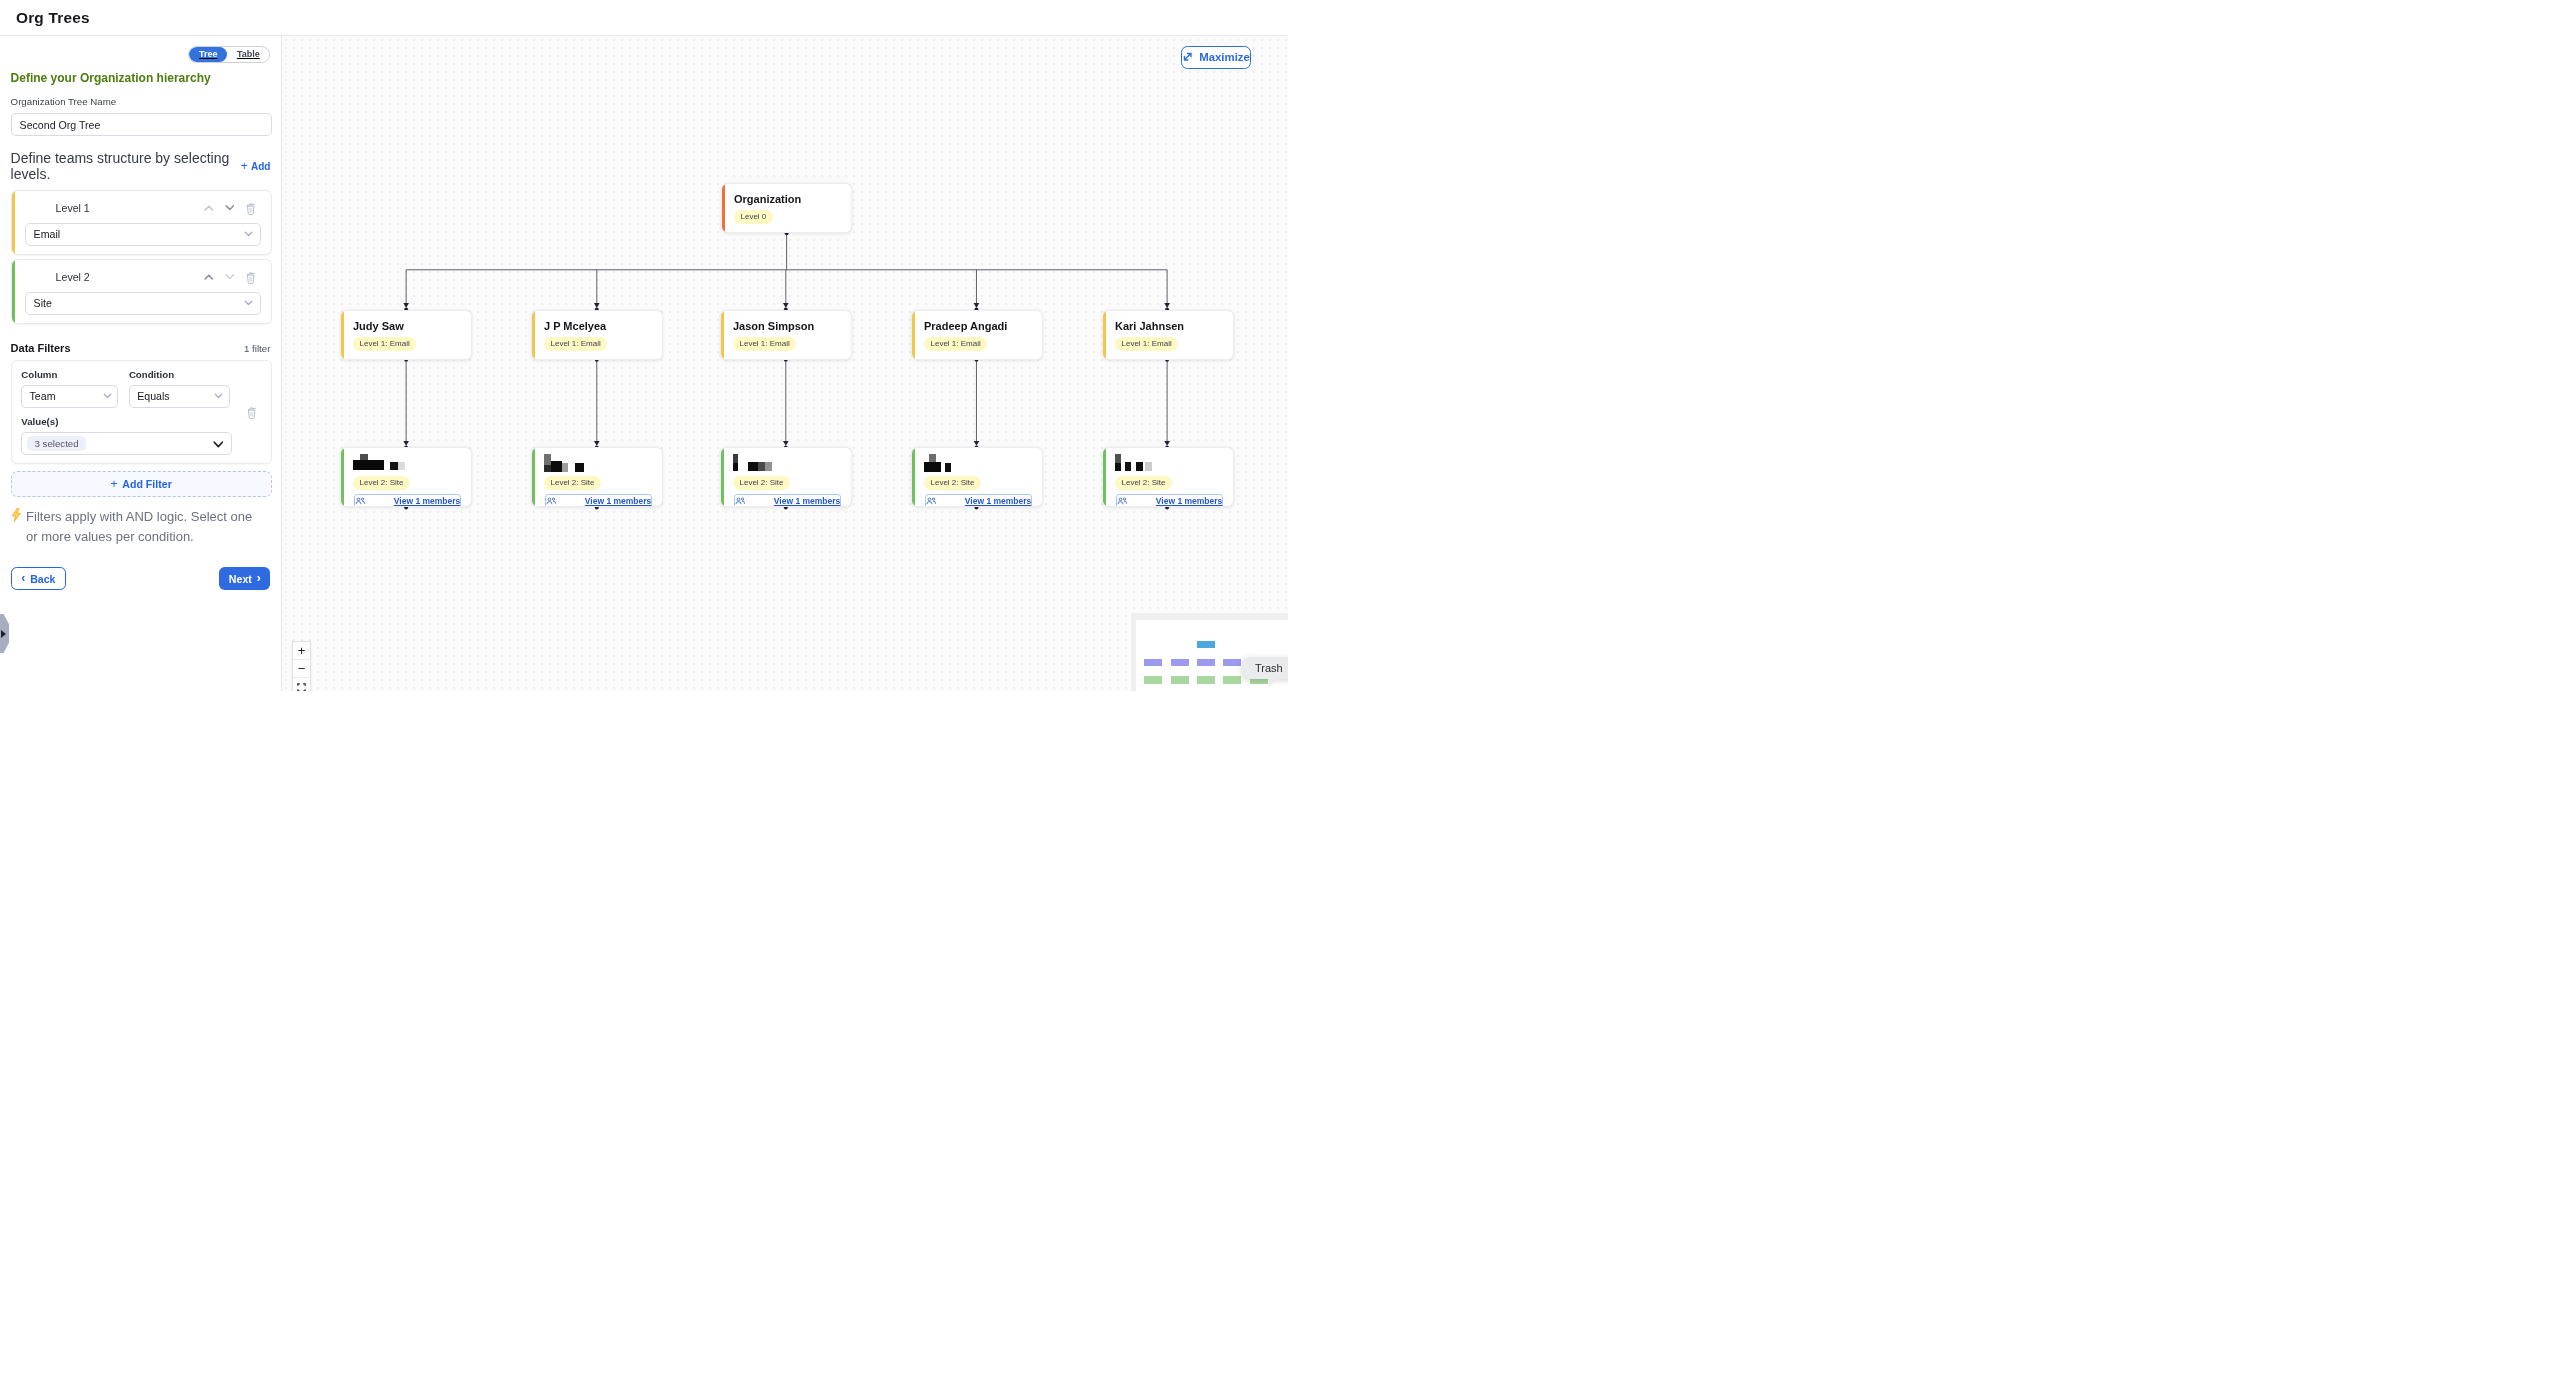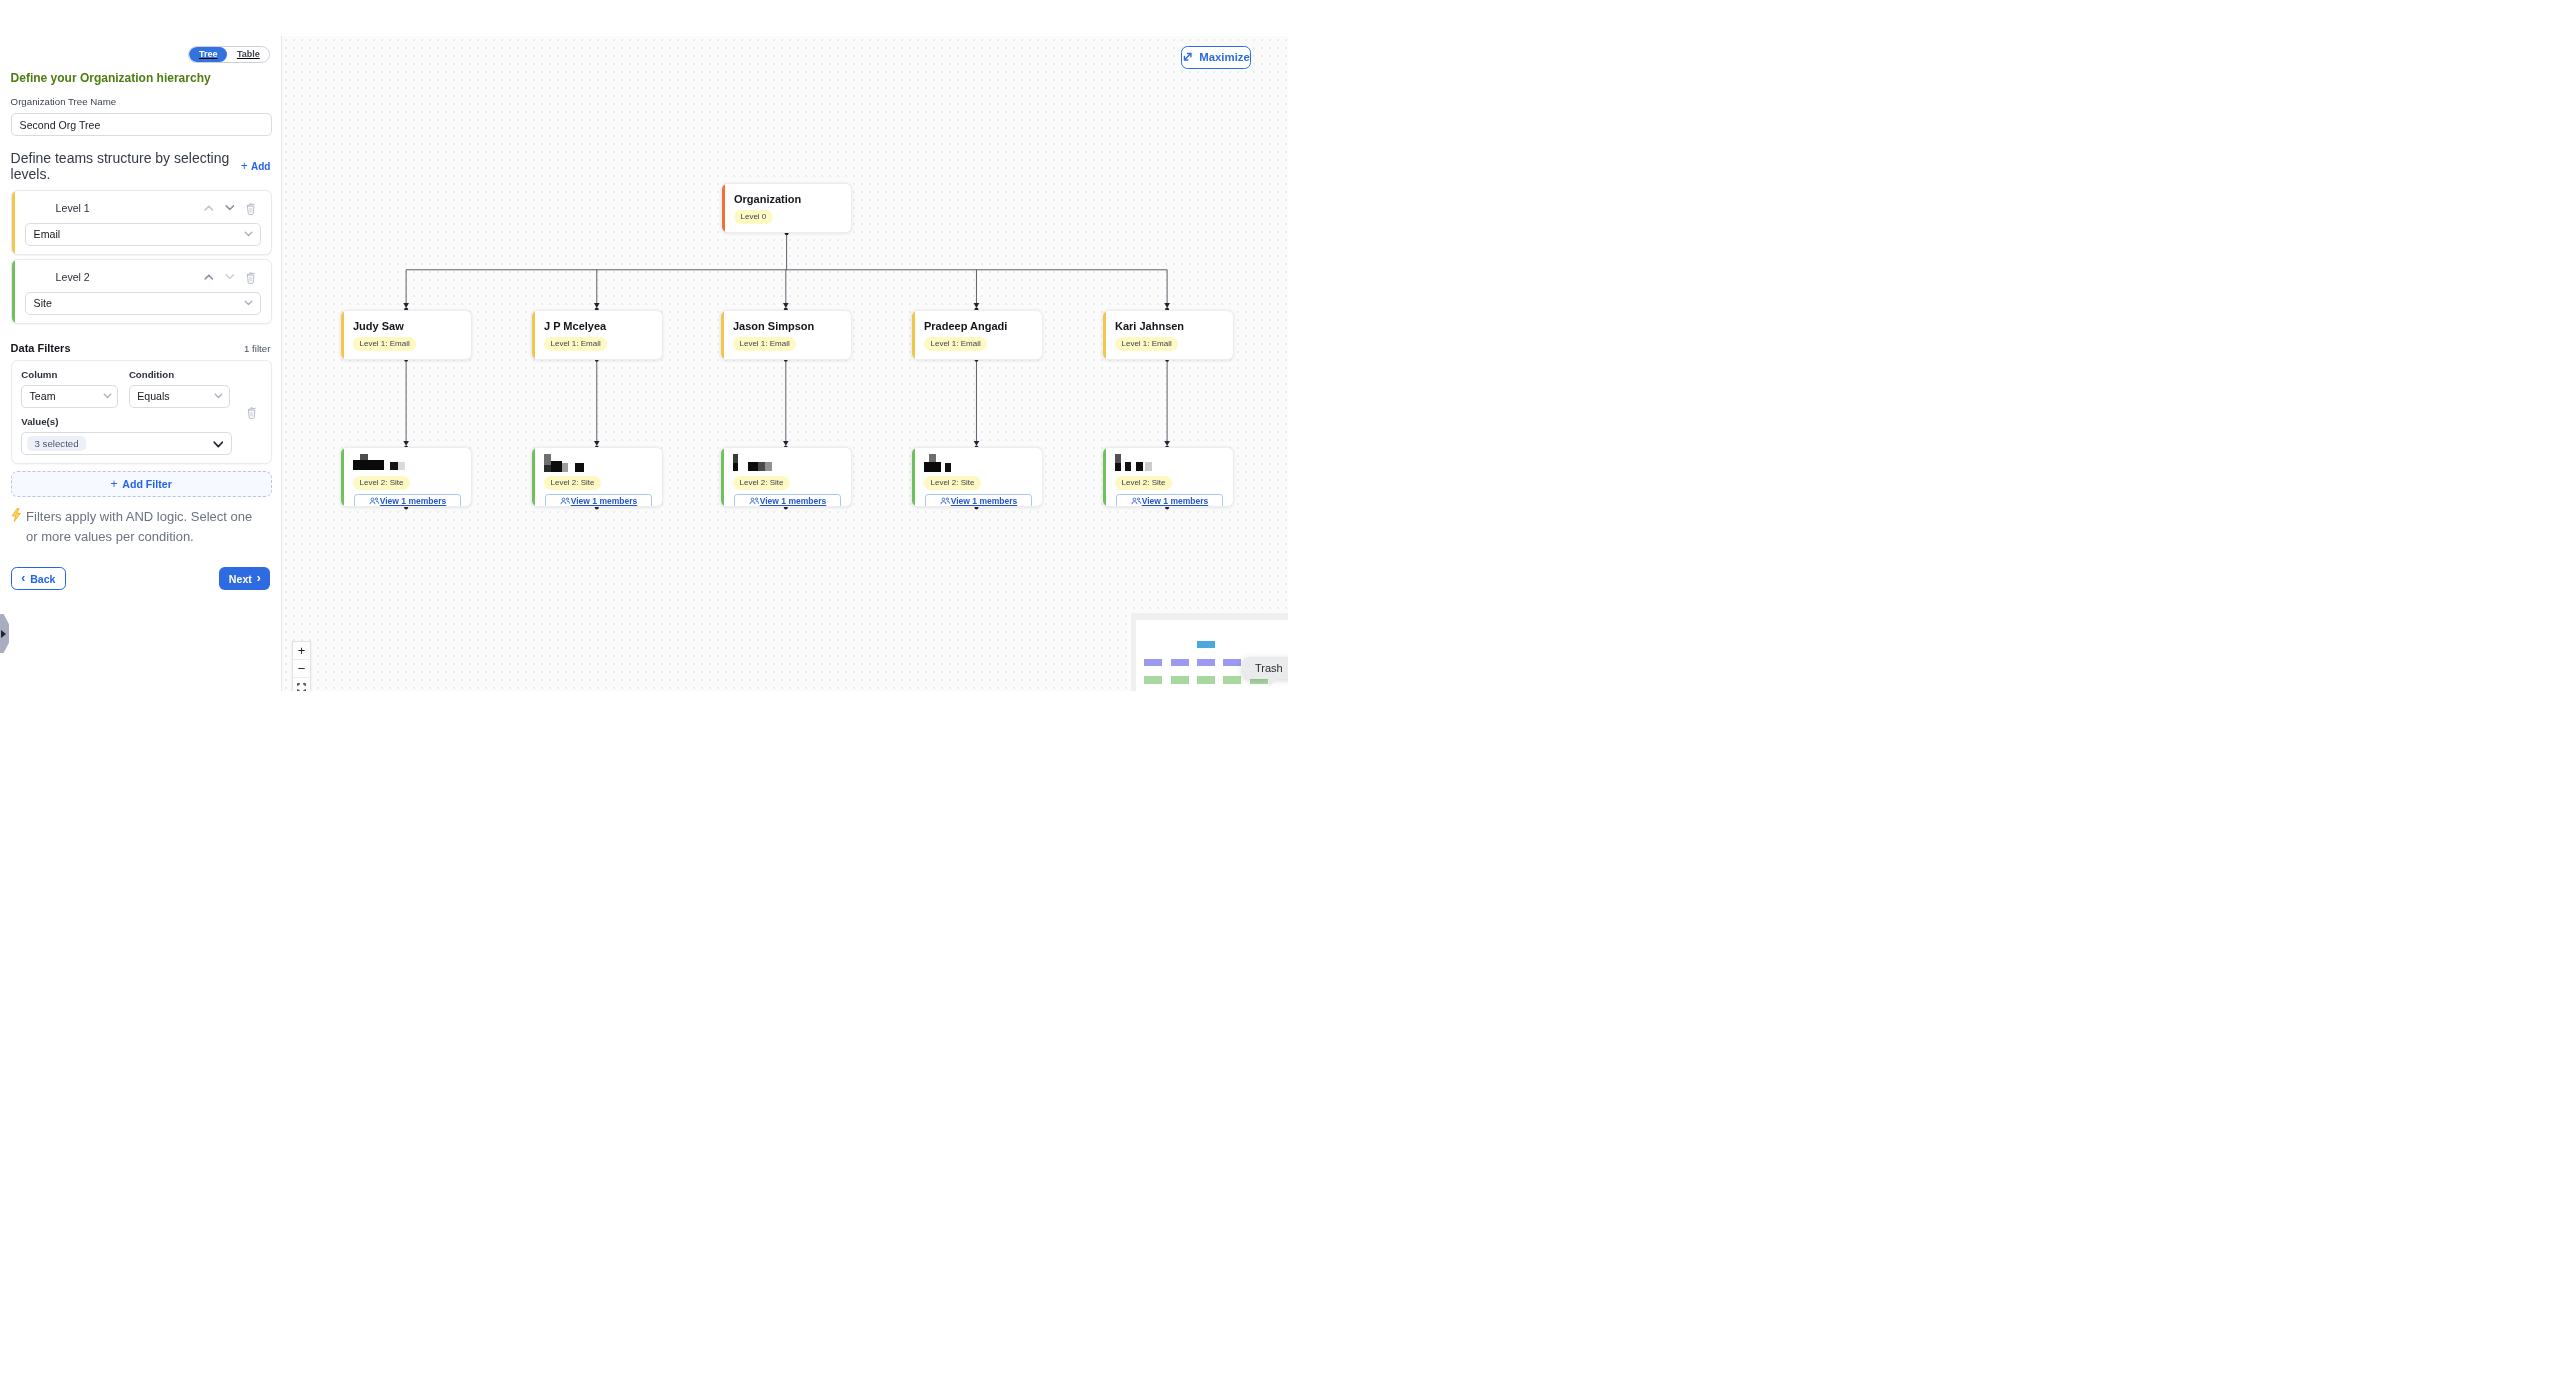--- a/index.html
+++ b/index.html
@@ -94,21 +94,21 @@
 
   .node { position:absolute; background:#fff; border:0.8px solid #ededf1; border-radius:6.5px;
     box-shadow:0 0.8px 3.2px rgba(25,25,50,.09); overflow:hidden; cursor:pointer; }
   .node .accent { position:absolute; left:0; top:0; bottom:0; width:3.2px; }
   .node-title { font-size:11px; font-weight:700; color:#14151a; margin:9px 0 0 12px; }
   .node-badge { display:inline-block; background:#fef9c3; color:#3d3f4e; font-size:8px;
     border-radius:7.3px; padding:2.4px 6.5px; margin:4.9px 0 0 12px; }
   .node.l2 .node-badge { margin-top:1.6px; }
   .redact { position:relative; height:19.5px; margin:5.7px 0 0 12px; }
   .redact span { position:absolute; }
-  .view-btn { display:flex; align-items:center; justify-content:center; margin:4px 9.7px 0 13px;
+  .view-btn { display:flex; align-items:center; justify-content:space-between; margin:4px 9.7px 0 13px;
     height:15.4px; border:0.8px solid #a9c6f2; border-radius:3.2px; background:#fff; cursor:pointer; }
   .view-btn .vb-text { font-size:8.5px; font-weight:700; color:#2457c8; text-decoration:underline; }
 
   .zoom-ctrl { position:absolute; left:9.7px; top:605px; width:19.5px; background:#fdfdfd;
     border:0.8px solid #e3e3e7; box-shadow:0 0.8px 2.4px rgba(0,0,0,.08); z-index:3; }
   .zoom-btn { width:100%; height:18px; display:flex; align-items:center; justify-content:center;
     font-size:13px; color:#1b1c22; cursor:pointer; border-bottom:0.8px solid #ececef; background:#fdfdfd; }
   .zoom-btn:last-child { border-bottom:none; }
 
   .minimap { position:absolute; left:849px; top:577px; width:170px; height:130px; background:#efefef; z-index:2; cursor:pointer; }
@@ -121,20 +121,23 @@
   .trash-tip .tail { position:absolute; left:21px; bottom:-6.5px; width:11.4px; height:11.4px; background:#e9ebec;
     clip-path:polygon(0 0, 100% 0, 100% 100%); transform:rotate(45deg); }
 
   svg.icon { display:block; }
 </style>
 </head>
 <body>
 
 <div class="app">
 
+  <div class="top-header">
+    <h1>Org Trees</h1>
+  </div>
 
   <div class="sidebar">
     <div class="sb-inner">
 
       <div class="toggle-row">
         <div class="seg-toggle">
           <div class="seg active">Tree</div>
           <div class="seg">Table</div>
         </div>
       </div>

